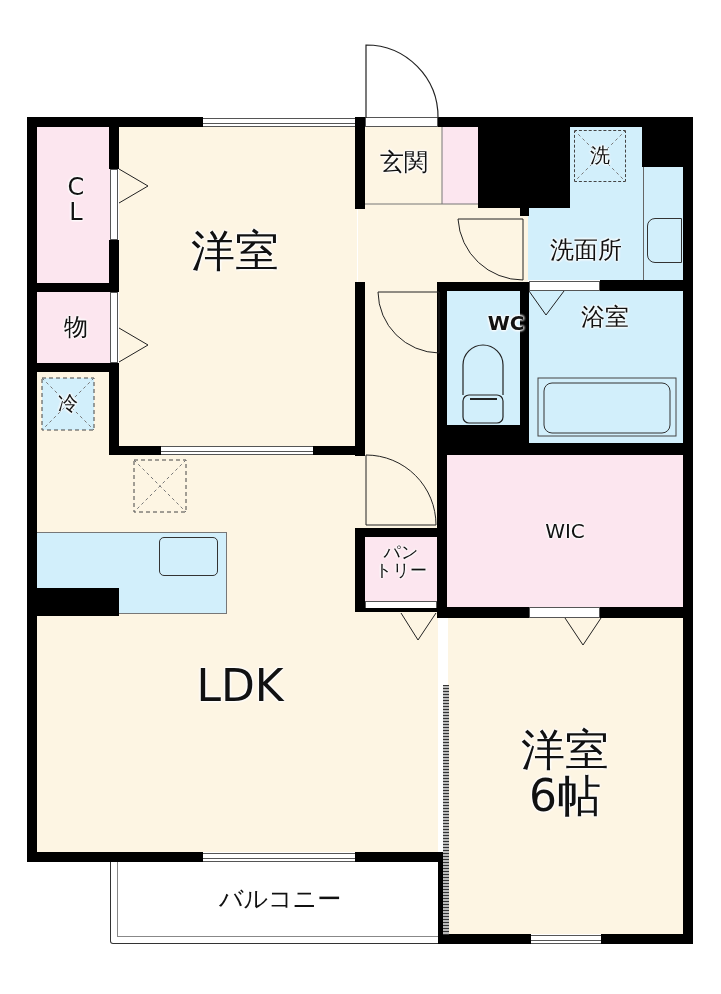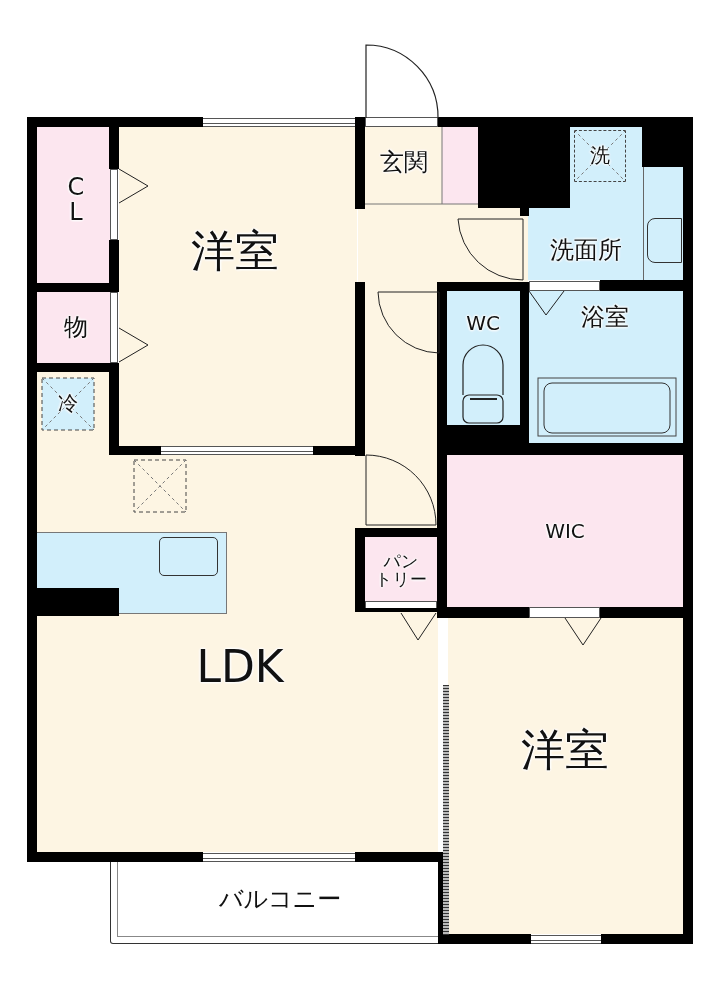--- a/index.html
+++ b/index.html
@@ -133,35 +133,36 @@
   <rect x="538" y="378" width="138" height="58" fill="none" stroke="#444" stroke-width="1"></rect>
   <rect x="544" y="383" width="126" height="50" rx="8" fill="none" stroke="#333" stroke-width="1"></rect>
 
   <line x1="442" y1="127" x2="442" y2="204" stroke="#777"></line>
   <line x1="365" y1="204" x2="478" y2="204" stroke="#777"></line>
 </svg>
 
 <div class="label big" style="left:160px;top:228px;width:150px;">
   <div>洋室</div>
 </div>
-<div class="label big" style="left:155px;top:644px;width:170px;">
+<div class="label big" style="left:155px;top:663px;width:170px;">
   <div>LDK</div>
 </div>
 <div class="label big" style="left:490px;top:727px;width:150px;">
   <div>洋室</div>
+  <div>6帖</div>
 </div>
 <div class="label mid" style="left:48px;top:175px;width:56px;">
   <div>C</div>
   <div>L</div>
 </div>
 <div class="label mid" style="left:48px;top:315px;width:56px;">物</div>
 <div class="label small" style="left:42px;top:393px;width:52px;">冷</div>
 <div class="label mid" style="left:368px;top:150px;width:72px;">玄関</div>
 <div class="label small" style="left:574px;top:145px;width:52px;">洗</div>
 <div class="label mid" style="left:532px;top:238px;width:108px;">洗面所</div>
-<div class="label small" style="left:446px;top:313px;width:74px;">WC</div>
+<div class="label small" style="left:469px;top:313px;width:74px;font-weight:bold;">WC</div>
 <div class="label mid" style="left:555px;top:305px;width:100px;">浴室</div>
 <div class="label small" style="left:500px;top:521px;width:130px;">WIC</div>
-<div class="label" style="left:363px;top:544px;width:76px;font-size:17px;margin-top:9px;">
+<div class="label" style="left:363px;top:544px;width:76px;font-size:17px;">
   <div>パン</div>
   <div>トリー</div>
 </div>
 <div class="label mid" style="left:180px;top:887px;width:200px;">バルコニー</div>
 
 </body></html>

